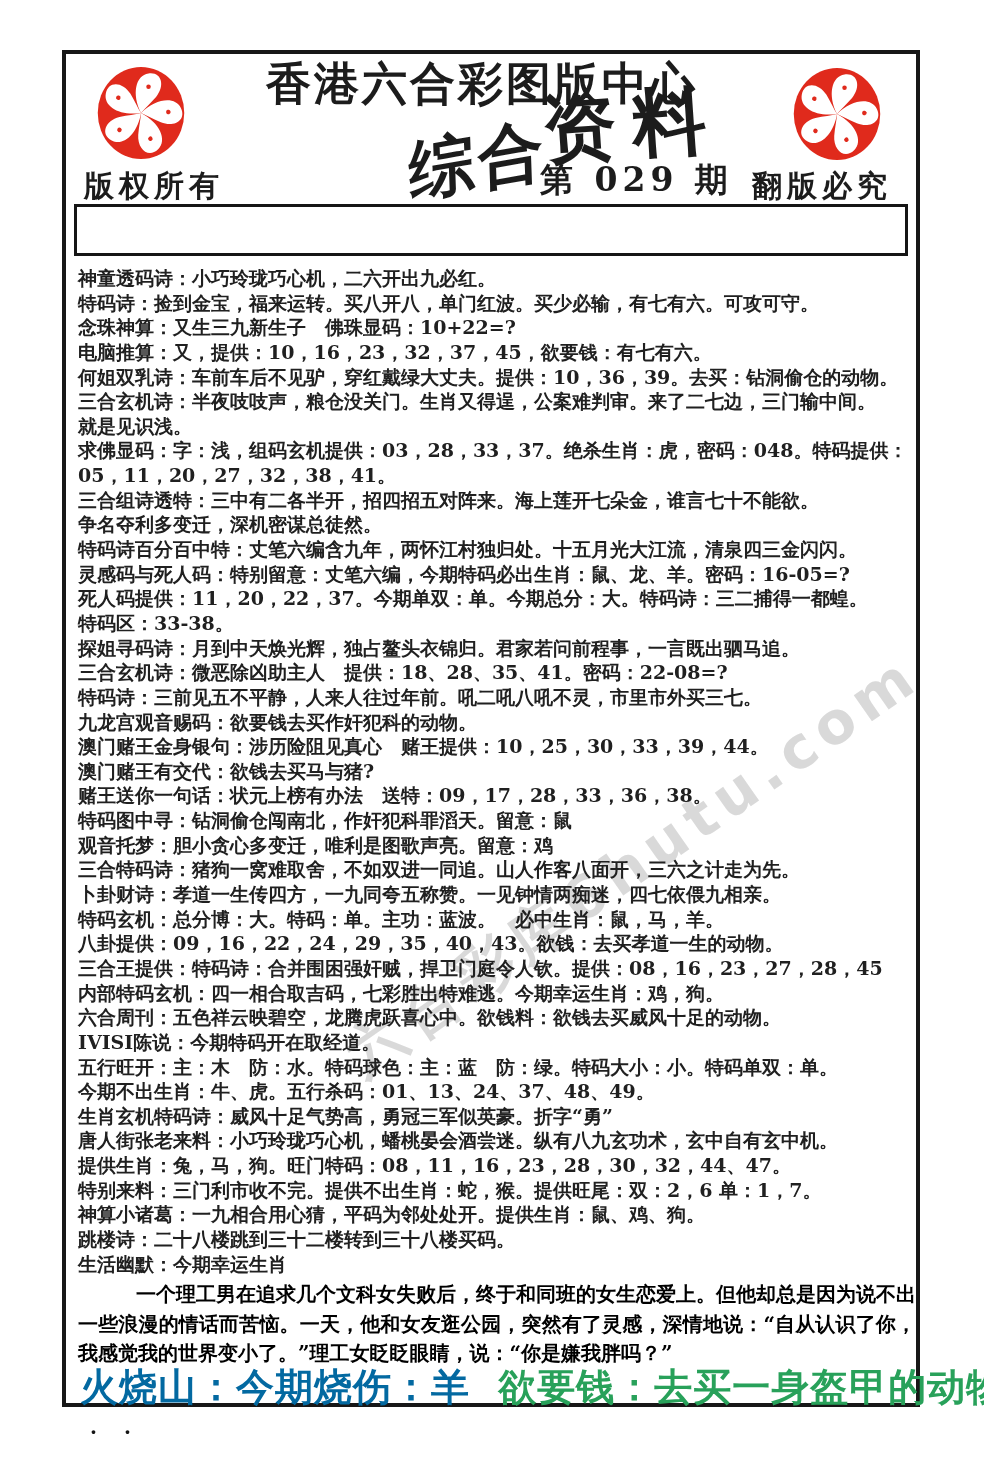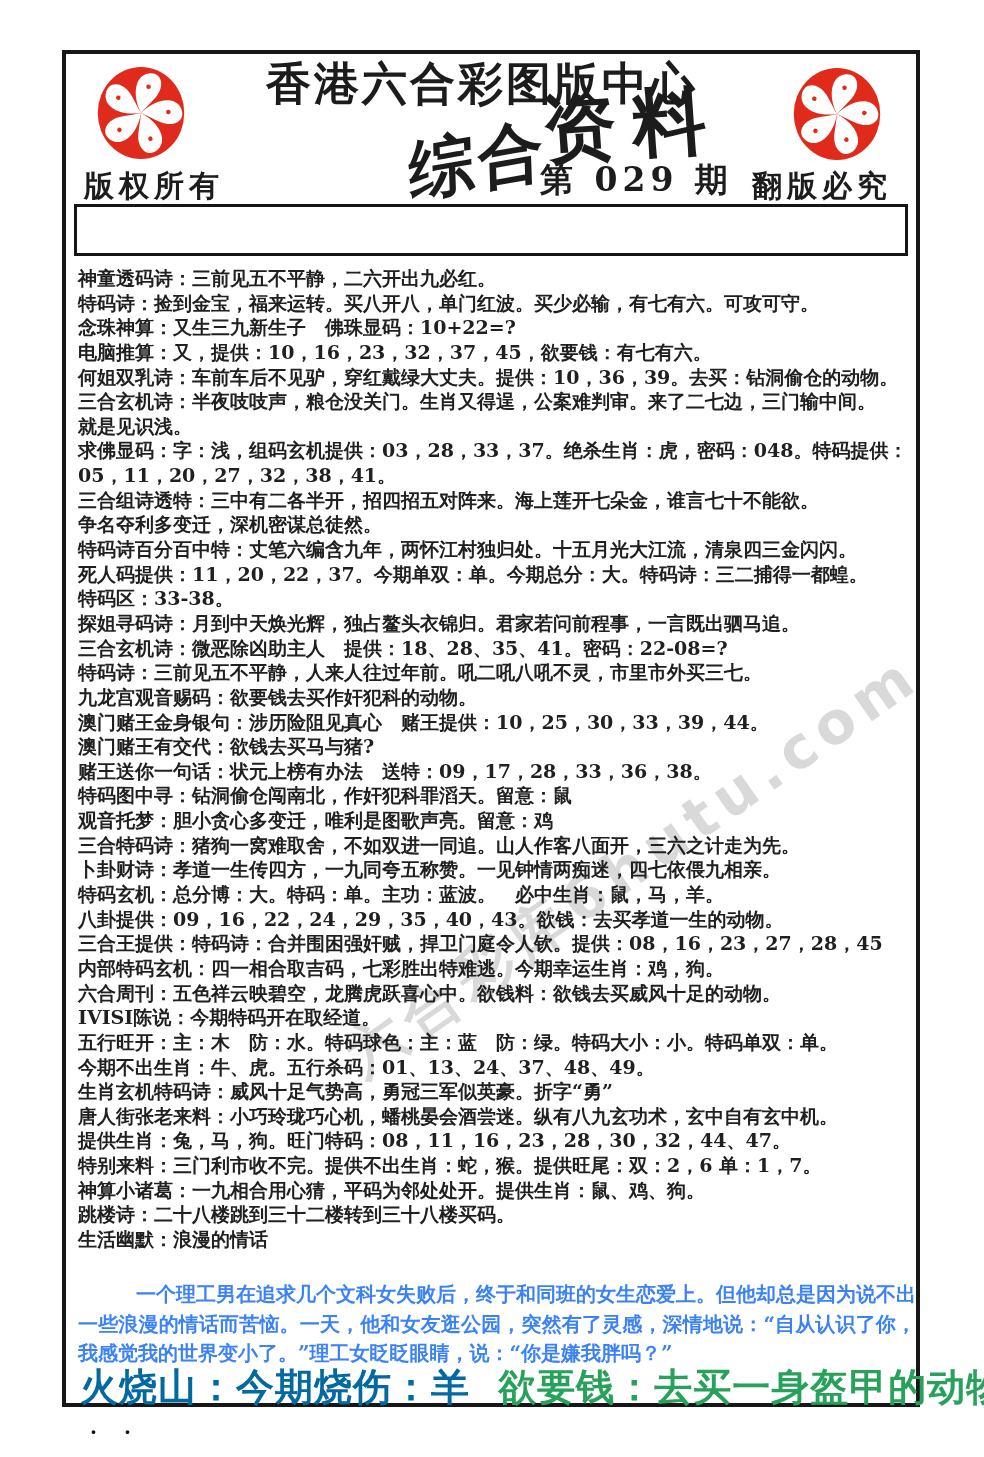--- a/index.html
+++ b/index.html
@@ -40,21 +40,21 @@
     left:74px;top:204px;width:834px;height:52px;border:3px solid #151515;
     box-sizing:border-box;z-index:2;background:#fff;
   }
   .lines{left:78px;top:266px;width:842px;z-index:2;}
   .line{
     height:24.65px;line-height:24.65px;font-size:19px;font-weight:700;
     white-space:nowrap;color:#202020;
   }
   .humor{
     left:78px;top:1280px;width:838px;font-size:20px;font-weight:700;line-height:29.5px;
-    text-align:justify;text-indent:58px;z-index:2;color:#3b82f6;
+    text-align:justify;text-indent:58px;z-index:2;color:#000000;
   }
   .hot-banner{
     left:80px;top:1362px;width:836px;font-size:38px;font-weight:900;white-space:nowrap;
     z-index:2;letter-spacing:1px;
   }
   .hot-red{color:#0369a1;}
   .money-green{color:#28a15a;margin-left:14px;}
   .corner-dots{
     left:90px;top:1420px;font-size:20px;letter-spacing:10px;color:#141414;z-index:2;font-weight:700;
   }
@@ -99,32 +99,33 @@
   <div class="abs main-title">香港六合彩图版中心</div>
   <div class="abs callig-zh">综合</div>
   <div class="abs callig-zl">资料</div>
   <div class="abs issue">第 029 期</div>
   <div class="abs stamp stamp-right">翻版必究</div>
   <div class="abs stamp stamp-left">版权所有</div>
 
   <div class="abs empty-box"></div>
 
   <div class="abs lines">
-      <div class="line">神童透码诗：三前见五不平静，二六开出九必红。</div>
+      <div class="line">神童透码诗：小巧玲珑巧心机，二六开出九必红。</div>
       <div class="line">特码诗：捡到金宝，福来运转。买八开八，单门红波。买少必输，有七有六。可攻可守。</div>
       <div class="line">念珠神算：又生三九新生子　佛珠显码：10+22=?</div>
       <div class="line">电脑推算：又，提供：10，16，23，32，37，45，欲要钱：有七有六。</div>
       <div class="line">何姐双乳诗：车前车后不见驴，穿红戴绿大丈夫。提供：10，36，39。去买：钻洞偷仓的动物。</div>
       <div class="line">三合玄机诗：半夜吱吱声，粮仓没关门。生肖又得逞，公案难判审。来了二七边，三门输中间。</div>
       <div class="line">就是见识浅。</div>
       <div class="line">求佛显码：字：浅，组码玄机提供：03，28，33，37。绝杀生肖：虎，密码：048。特码提供：</div>
       <div class="line">05，11，20，27，32，38，41。</div>
       <div class="line">三合组诗透特：三中有二各半开，招四招五对阵来。海上莲开七朵金，谁言七十不能欲。</div>
       <div class="line">争名夺利多变迁，深机密谋总徒然。</div>
       <div class="line">特码诗百分百中特：丈笔六编含九年，两怀江村独归处。十五月光大江流，清泉四三金闪闪。</div>
+      <div class="line">灵感码与死人码：特别留意：丈笔六编，今期特码必出生肖：鼠、龙、羊。密码：16-05=?</div>
       <div class="line">死人码提供：11，20，22，37。今期单双：单。今期总分：大。特码诗：三二捕得一都蝗。</div>
       <div class="line">特码区：33-38。</div>
       <div class="line">探姐寻码诗：月到中天焕光辉，独占鳌头衣锦归。君家若问前程事，一言既出驷马追。</div>
       <div class="line">三合玄机诗：微恶除凶助主人　提供：18、28、35、41。密码：22-08=?</div>
       <div class="line">特码诗：三前见五不平静，人来人往过年前。吼二吼八吼不灵，市里市外买三七。</div>
       <div class="line">九龙宫观音赐码：欲要钱去买作奸犯科的动物。</div>
       <div class="line">澳门赌王金身银句：涉历险阻见真心　赌王提供：10，25，30，33，39，44。</div>
       <div class="line">澳门赌王有交代：欲钱去买马与猪?</div>
       <div class="line">赌王送你一句话：状元上榜有办法　送特：09，17，28，33，36，38。</div>
       <div class="line">特码图中寻：钻洞偷仓闯南北，作奸犯科罪滔天。留意：鼠</div>
@@ -138,21 +139,21 @@
       <div class="line">六合周刊：五色祥云映碧空，龙腾虎跃喜心中。欲钱料：欲钱去买威风十足的动物。</div>
       <div class="line">IVISI陈说：今期特码开在取经道。</div>
       <div class="line">五行旺开：主：木　防：水。特码球色：主：蓝　防：绿。特码大小：小。特码单双：单。</div>
       <div class="line">今期不出生肖：牛、虎。五行杀码：01、13、24、37、48、49。</div>
       <div class="line">生肖玄机特码诗：威风十足气势高，勇冠三军似英豪。折字“勇”</div>
       <div class="line">唐人街张老来料：小巧玲珑巧心机，蟠桃晏会酒尝迷。纵有八九玄功术，玄中自有玄中机。</div>
       <div class="line">提供生肖：兔，马，狗。旺门特码：08，11，16，23，28，30，32，44、47。</div>
       <div class="line">特别来料：三门利市收不完。提供不出生肖：蛇，猴。提供旺尾：双：2，6 单：1，7。</div>
       <div class="line">神算小诸葛：一九相合用心猜，平码为邻处处开。提供生肖：鼠、鸡、狗。</div>
       <div class="line">跳楼诗：二十八楼跳到三十二楼转到三十八楼买码。</div>
-      <div class="line">生活幽默：浪漫的情话</div>
+      <div class="line">生活幽默：今期幸运生肖</div>
     </div>
 
   <div class="abs humor">一个理工男在追求几个文科女失败后，终于和同班的女生恋爱上。但他却总是因为说不出一些浪漫的情话而苦恼。一天，他和女友逛公园，突然有了灵感，深情地说：“自从认识了你，我感觉我的世界变小了。”理工女眨眨眼睛，说：“你是嫌我胖吗？”</div>
 
   <div class="abs hot-banner">
     <span class="hot-red">火烧山：今期烧伤：羊</span>
     <span class="money-green">欲要钱：去买一身盔甲的动物</span>
   </div>
 
   <div class="abs corner-dots">· ·</div>

